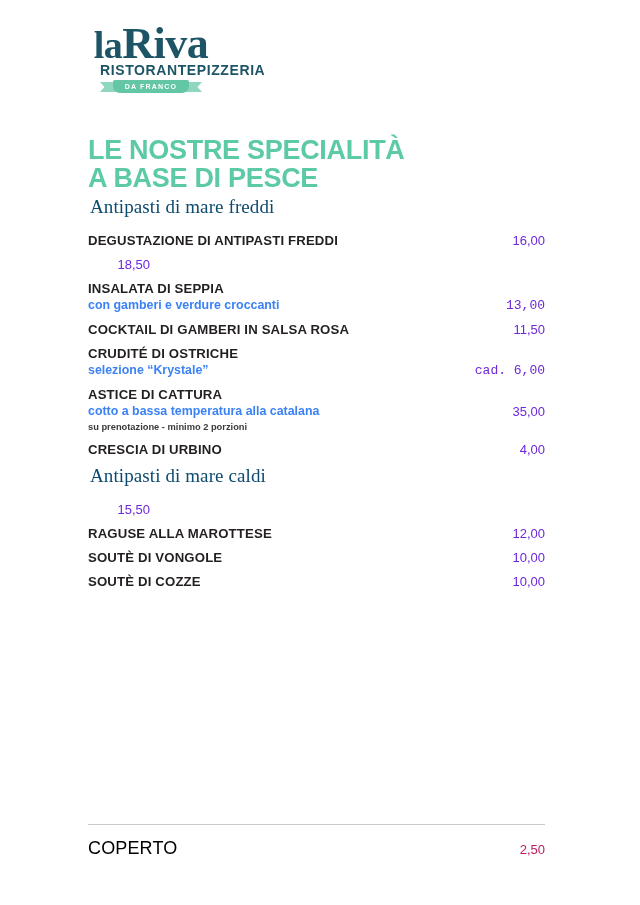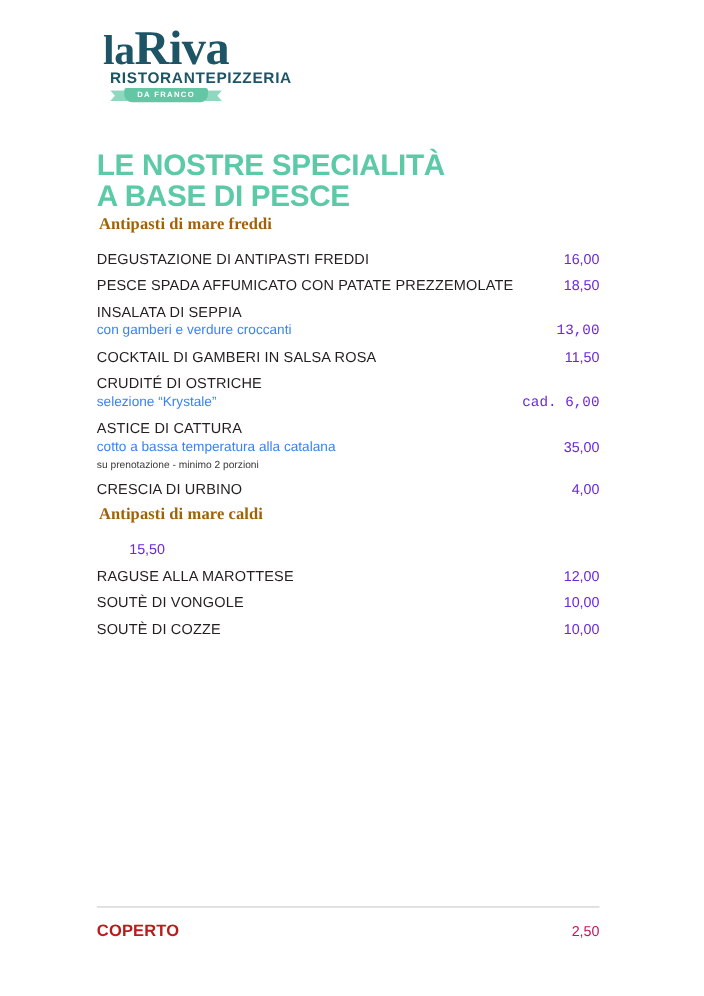--- a/index.html
+++ b/index.html
@@ -116,35 +116,35 @@
   
   .content {
     position: absolute;
     left: 88px;
     top: 196px;
     width: 457px;
   }
   .section { margin-bottom: 0; }
   .section-title {
     font-family: "Liberation Serif", serif;
-    font-weight: bold;
-    font-size: 15px;
-    color: #a16207;
+    font-weight: normal;
+    font-size: 19px;
+    color: #0c4a6e;
     letter-spacing: 0.1px;
     margin: 0 0 14px 2px;
   }
   .section + .section { }
 
   .item {
     display: flex;
     align-items: flex-start;
     justify-content: space-between;
     margin-bottom: 7px;
   }
-  .item-left { flex: 1 1 auto; padding-right: 12px; }
+  .item-left { flex: 1 1 auto; padding-right: 12px; font-weight: bold; }
   .item-name {
     font-size: 13.2px;
     line-height: 17px;
     letter-spacing: 0.15px;
     color: #231f20;
   }
   .item-desc {
     font-size: 12.4px;
     line-height: 17px;
     color: #3b82f6;
@@ -179,24 +179,23 @@
     background: #c9c9c9;
     width: 100%;
   }
   .footer-row {
     display: flex;
     justify-content: space-between;
     align-items: baseline;
     margin-top: 13px;
   }
   .footer-label {
-    font-size: 15px;
+    font-size: 18px;
     letter-spacing: 0.15px;
-    color: #b91c1c;
-    font-weight: bold;
+    color: #000000;
   }
   .footer-price {
     font-size: 13px;
     color: #be185d;
   }
 </style>
 </head>
 <body>
 
 <div class="page">
@@ -223,23 +222,20 @@
   <div class="content">
       <div class="section">
         <div class="section-title">Antipasti di mare freddi</div>
         <div class="item">
           <div class="item-left">
             <div class="item-name">DEGUSTAZIONE DI ANTIPASTI FREDDI</div>
           </div>
           <div class="item-price">16,00</div>
         </div>
         <div class="item">
-          <div class="item-left">
-            <div class="item-name">PESCE SPADA AFFUMICATO CON PATATE PREZZEMOLATE</div>
-          </div>
           <div class="item-price">18,50</div>
         </div>
         <div class="item two-line">
           <div class="item-left">
             <div class="item-name">INSALATA DI SEPPIA</div>
             <div class="item-desc">con gamberi e verdure croccanti</div>
           </div>
           <div class="item-price">13,00</div>
         </div>
         <div class="item">

